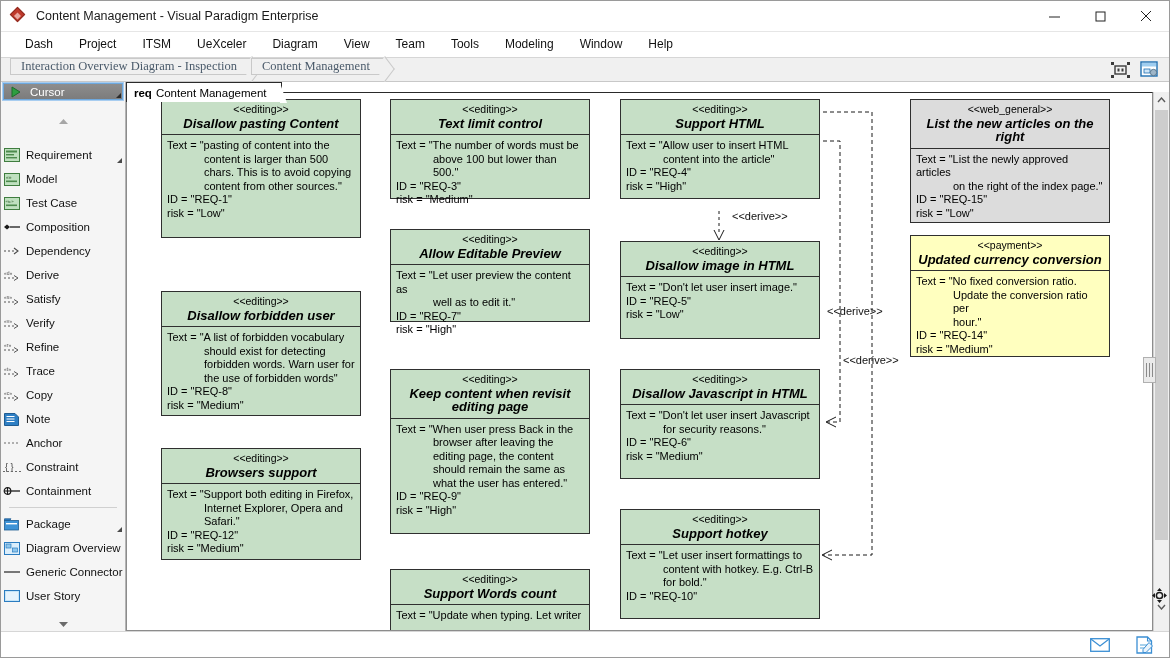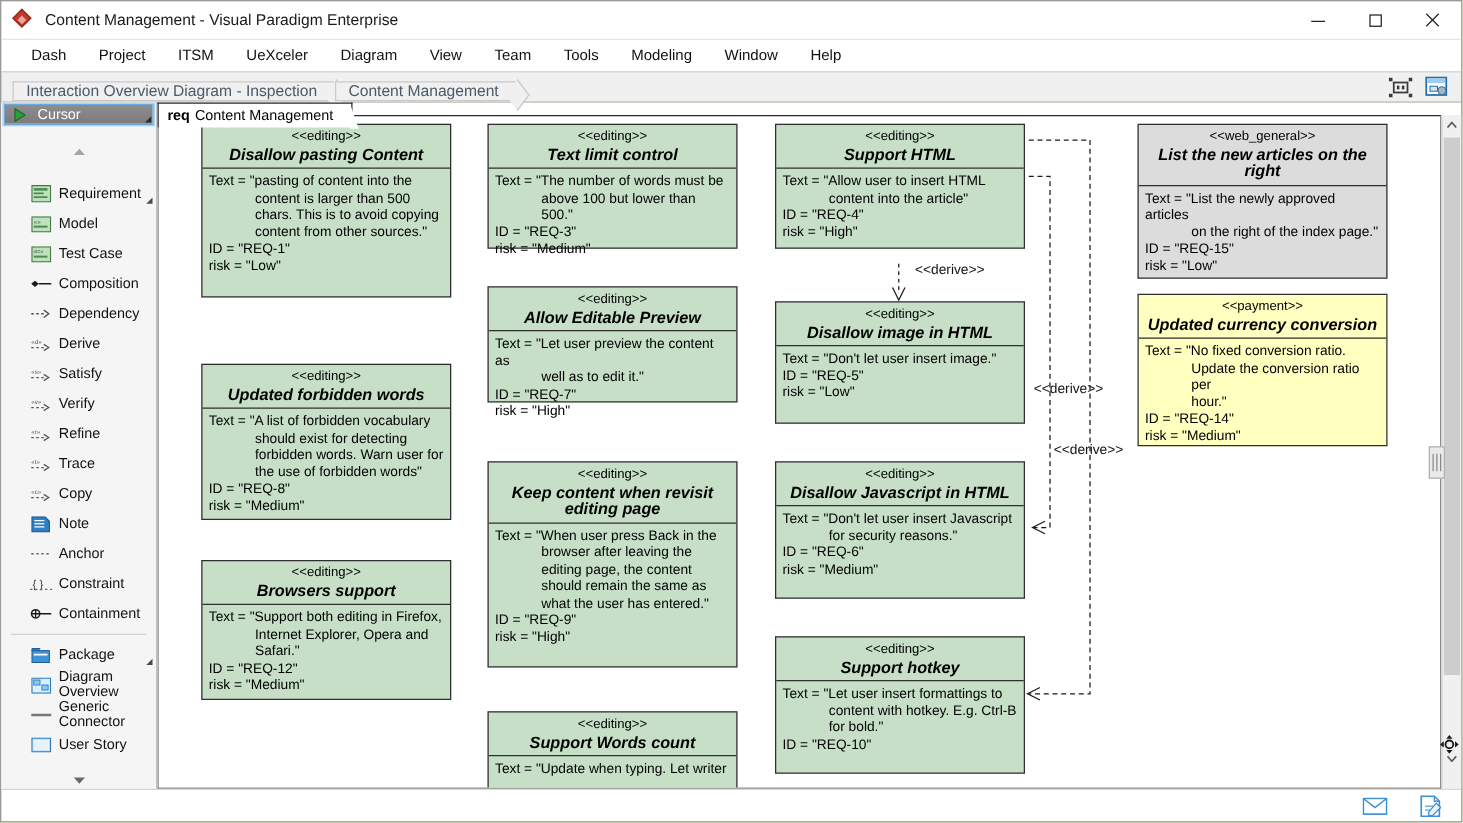--- a/index.html
+++ b/index.html
@@ -59,21 +59,21 @@
     padding:3px 13px; font-size:12px; color:#111; white-space:nowrap;
   }
   
   .crumbrow {
     height:25px;flex:0 0 25px;
     background:#f0f0f0;
     border-top:1px solid #d6d6d6;
     border-bottom:1px solid #c8c8c8;
     display:flex;align-items:stretch;position:relative;
   }
-  .crumbs { display:flex; align-items:flex-end; margin-left:9px; }
+  .crumbs { display:flex; align-items:flex-start; margin-left:9px;font-family:Liberation Serif, serif; }
   .crumb {
     display:flex;align-items:center;
     padding:0 14px 0 10px;
     font-size:12.5px;color:#4a5a6a;
     background:#f0f0f0;
     border:1px solid #c9c9c9;
     border-right:none;
     position:relative;
   }
   .crumb:after{
@@ -114,21 +114,21 @@
     position:absolute;right:1px;bottom:1px;width:0;height:0;
     border-left:5px solid transparent;border-bottom:5px solid #2b2b2b;
   }
   .pal-scroll-up,.pal-scroll-dn{
     height:14px;display:flex;align-items:center;justify-content:center;
     color:#9a9a9a;font-size:9px;
   }
   .pal-list{flex:1 1 auto;overflow:hidden;}
   .pal-item{
     height:24px;display:flex;align-items:center;
-    padding-left:22px;font-size:11.5px;color:#111;
+    padding-left:1px;font-size:11.5px;color:#111;
     position:relative;
   }
   .pal-item .pi-ico{
     width:20px;flex:0 0 20px;display:flex;align-items:center;justify-content:center;
     margin-right:4px;
   }
   .pal-item .sub{
     position:absolute;right:3px;bottom:4px;width:0;height:0;
     border-left:5px solid transparent;border-bottom:5px solid #4a4a4a;
   }
@@ -554,21 +554,21 @@
               <span class="ind">chars. This is to avoid copying</span>
               <span class="ind">content from other sources."</span>
               <span class="attr">ID = "REQ-1"</span>
               <span class="attr">risk = "Low"</span>
             </div>
           </div>
 
           <div class="req" style="left:34px;top:198px;width:200px;height:125px;">
             <div class="hd">
               <span class="st">&lt;&lt;editing&gt;&gt;</span>
-              <span class="nm">Updated forbidden words</span>
+              <span class="nm">Disallow forbidden user</span>
             </div>
             <div class="bd">
               <span class="attr">Text = "A list of forbidden vocabulary</span>
               <span class="ind">should exist for detecting</span>
               <span class="ind">forbidden words. Warn user for</span>
               <span class="ind">the use of forbidden words"</span>
               <span class="attr">ID = "REQ-8"</span>
               <span class="attr">risk = "Medium"</span>
             </div>
           </div>

